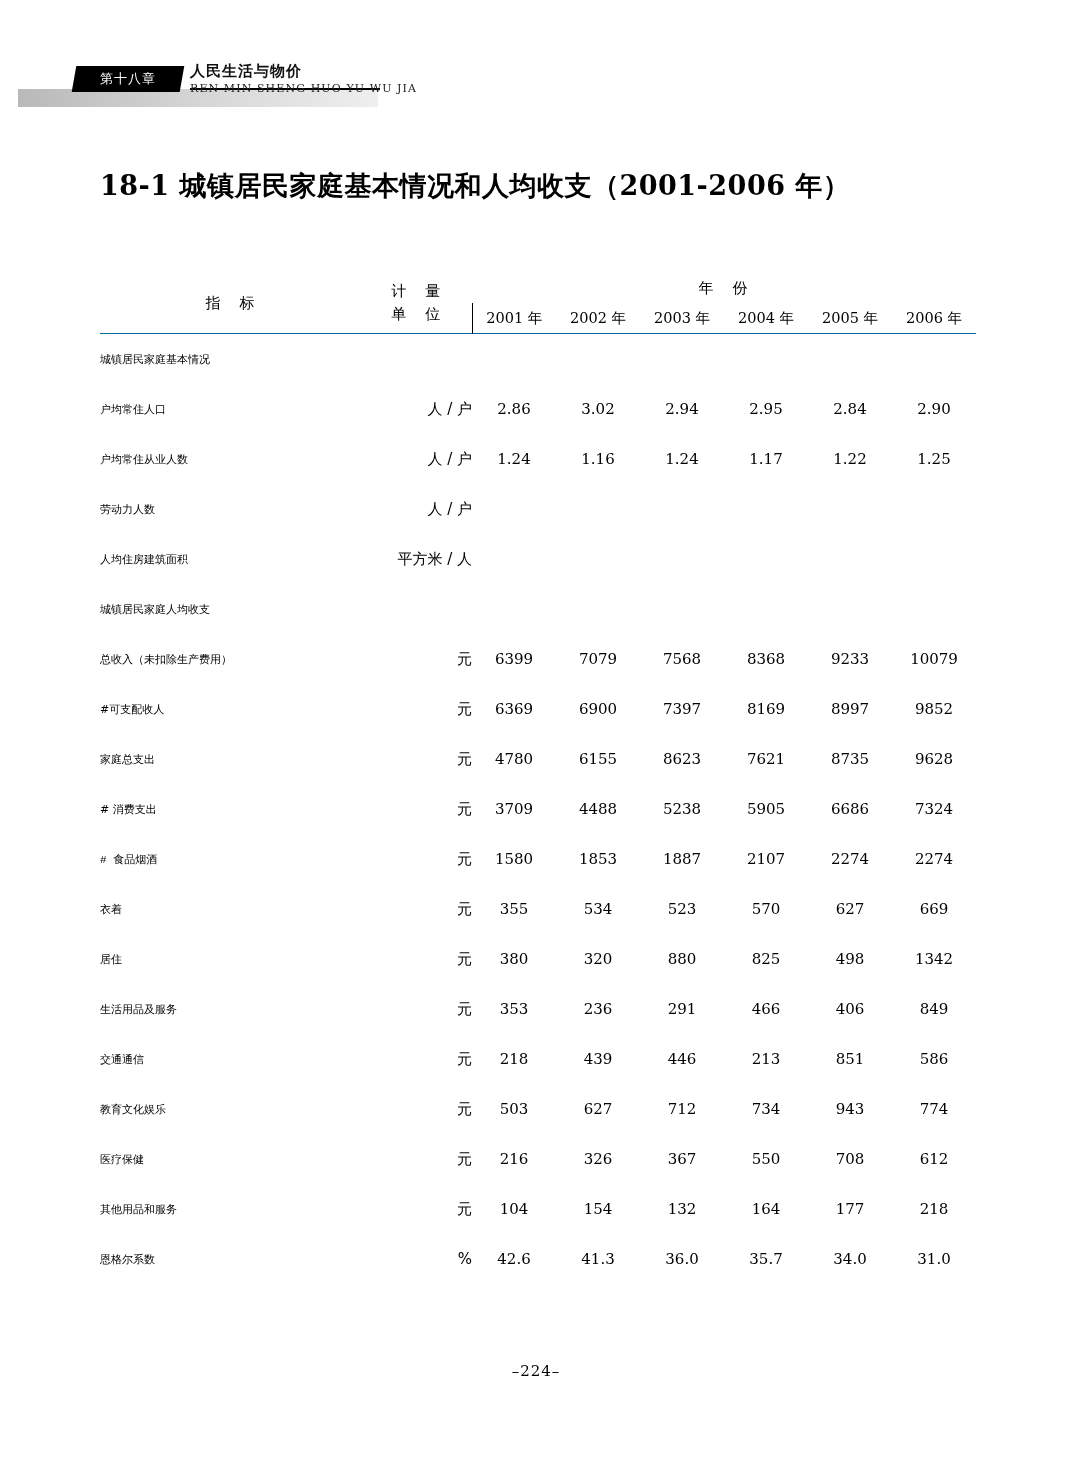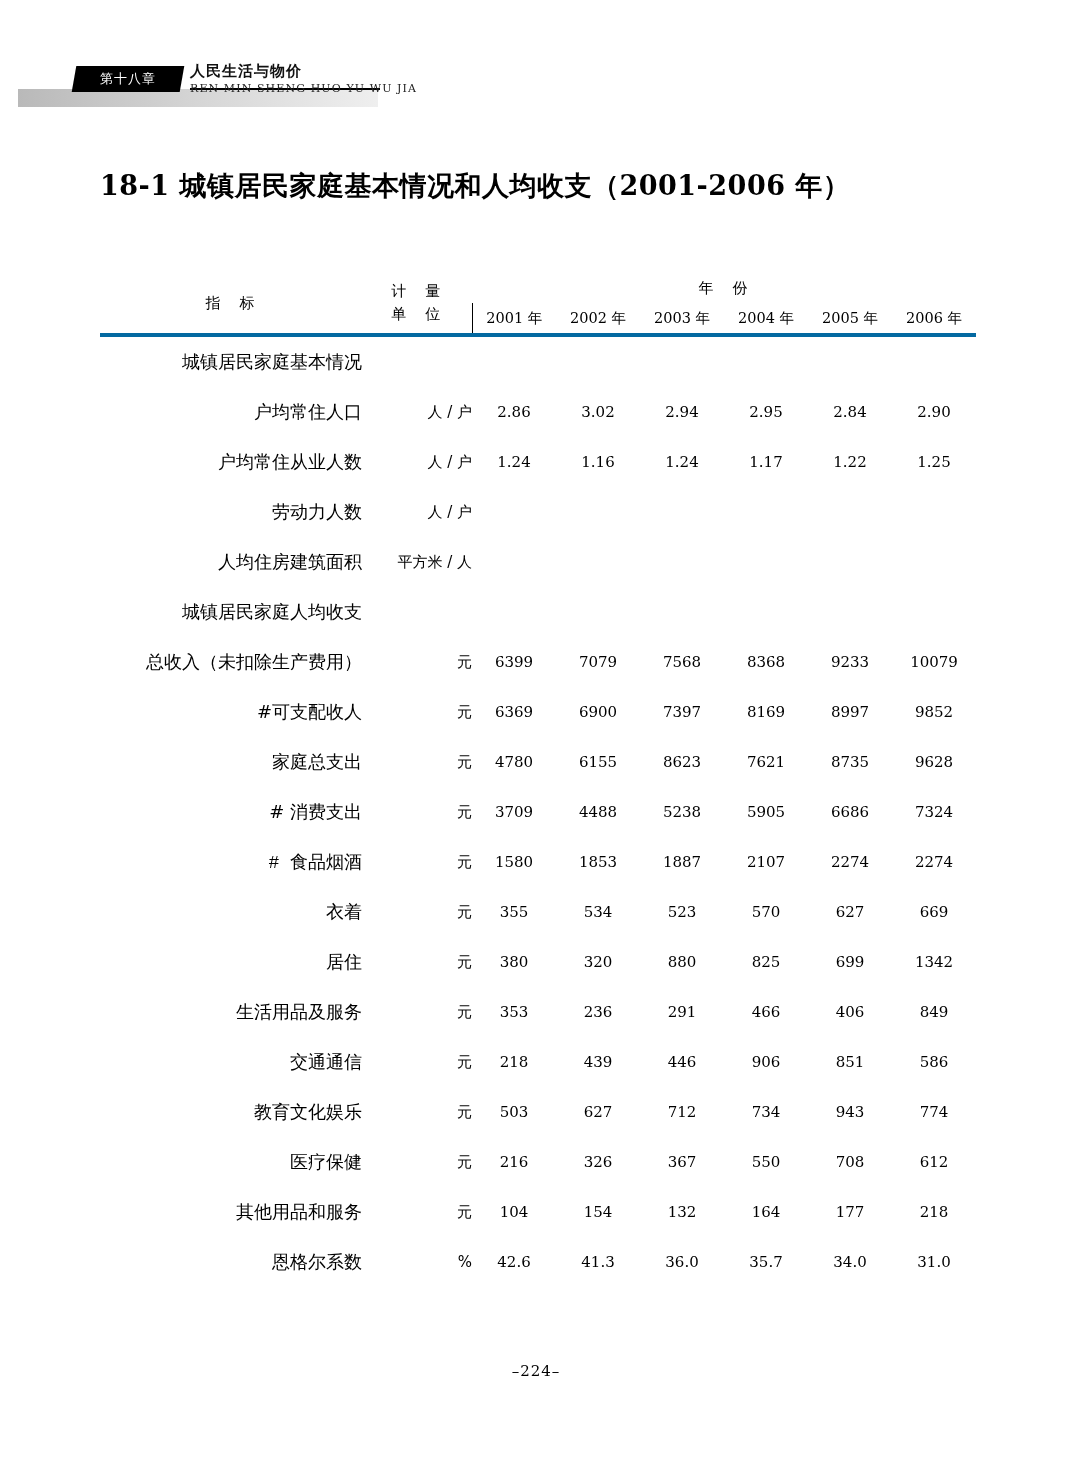--- a/index.html
+++ b/index.html
@@ -121,44 +121,44 @@
     font-size: 15px;
     letter-spacing: 2px;
     height: 30px;
   }
   .hcell.two-line { line-height: 1.55; }
   .vline-l { border-left: 1px solid #000; }
   .vline-r { border-right: 1px solid #000; }
 
   .row td { height: 50px; vertical-align: middle; }
   .c-ind {
-    text-align: right;
+    text-align: left;
     padding-left: 16px;
-    font-size: 18px;
+    font-size: 11px;
     white-space: nowrap;
   }
   .c-unit {
     text-align: right;
     font-size: 15px;
     white-space: nowrap;
     border-left: 1px solid #000;
     border-right: 1px solid #000;
   }
   .c-val {
     text-align: center;
     font-size: 15px;
     font-family: "DejaVu Serif", "Liberation Serif", serif;
   }
   .ind-0 { padding-left: 10px; }
   .ind-1 { padding-left: 28px; }
   .ind-2 { padding-left: 44px; font-family: Liberation Mono, monospace; }
   .ind-3 { padding-left: 58px; }
 
   .yearsbar {
-    border-bottom: 4px solid #0369a1;
+    border-bottom: 1px solid #0369a1;
   }
   .yr {
     text-align: center;
     font-size: 14.5px;
     height: 30px;
     font-family: "DejaVu Serif", "Liberation Serif", serif;
     border-left: 1px solid #000;
   }
   .yr.first { border-left: 1px solid #000; }
   .yr.last { border-right: none; }
@@ -341,40 +341,40 @@
             <td class="c-val">627</td>
             <td class="c-val">669</td>
           </tr>
           <tr class="row">
             <td class="c-ind ind-3">居住</td>
             <td class="c-unit">元</td>
             <td class="c-val">380</td>
             <td class="c-val">320</td>
             <td class="c-val">880</td>
             <td class="c-val">825</td>
-            <td class="c-val">699</td>
+            <td class="c-val">498</td>
             <td class="c-val">1342</td>
           </tr>
           <tr class="row">
             <td class="c-ind ind-3">生活用品及服务</td>
             <td class="c-unit">元</td>
             <td class="c-val">353</td>
             <td class="c-val">236</td>
             <td class="c-val">291</td>
             <td class="c-val">466</td>
             <td class="c-val">406</td>
             <td class="c-val">849</td>
           </tr>
           <tr class="row">
             <td class="c-ind ind-3">交通通信</td>
             <td class="c-unit">元</td>
             <td class="c-val">218</td>
             <td class="c-val">439</td>
             <td class="c-val">446</td>
-            <td class="c-val">906</td>
+            <td class="c-val">213</td>
             <td class="c-val">851</td>
             <td class="c-val">586</td>
           </tr>
           <tr class="row">
             <td class="c-ind ind-2">教育文化娱乐</td>
             <td class="c-unit">元</td>
             <td class="c-val">503</td>
             <td class="c-val">627</td>
             <td class="c-val">712</td>
             <td class="c-val">734</td>

